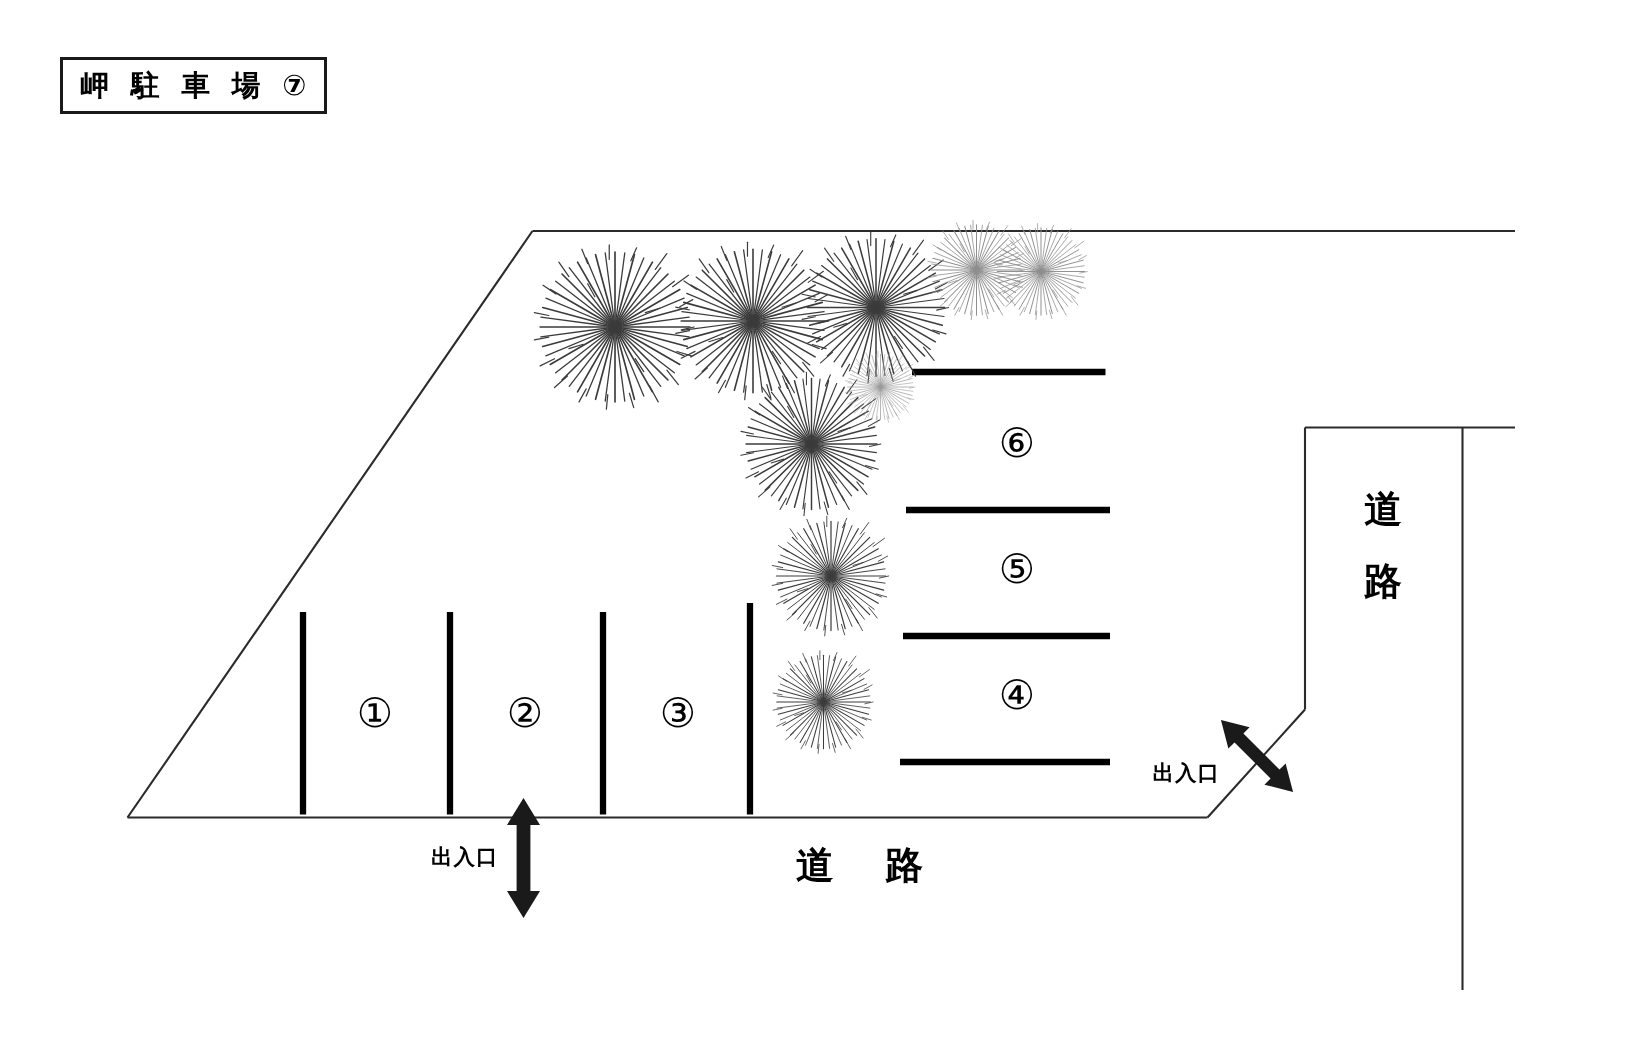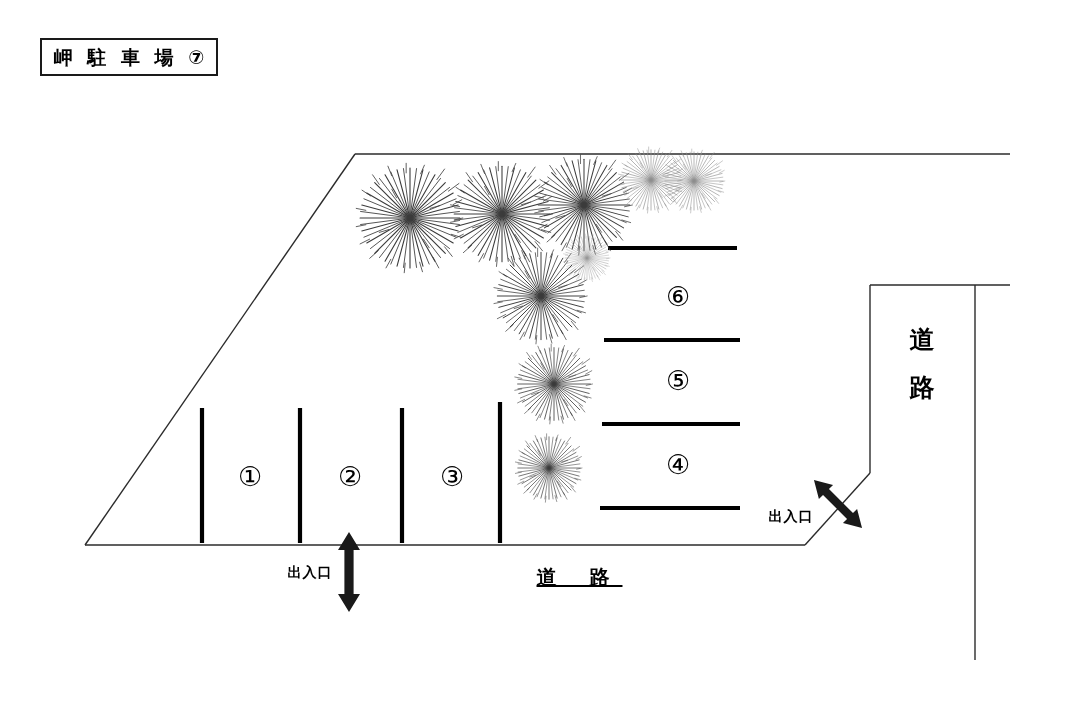--- a/index.html
+++ b/index.html
@@ -69,26 +69,25 @@
     line-height: 1;
     font-family: "DejaVu Sans", "Liberation Sans", sans-serif;
   }
   .stall-num {
     font-size: 27px;
     font-weight: normal;
     color: #000;
     transform: translate(-50%, -50%);
   }
   .road-h {
-    font-size: 20px;
+    font-size: 25px;
     font-weight: bold;
     letter-spacing: 13px;
     padding-left: 13px;
     transform: translate(-50%, -50%);
-    text-decoration: underline;
   }
   .road-v {
     font-size: 25px;
     font-weight: bold;
     line-height: 48px;
     text-align: center;
     transform: translate(-50%, -50%);
     width: 34px;
   }
   .gate-lbl {

